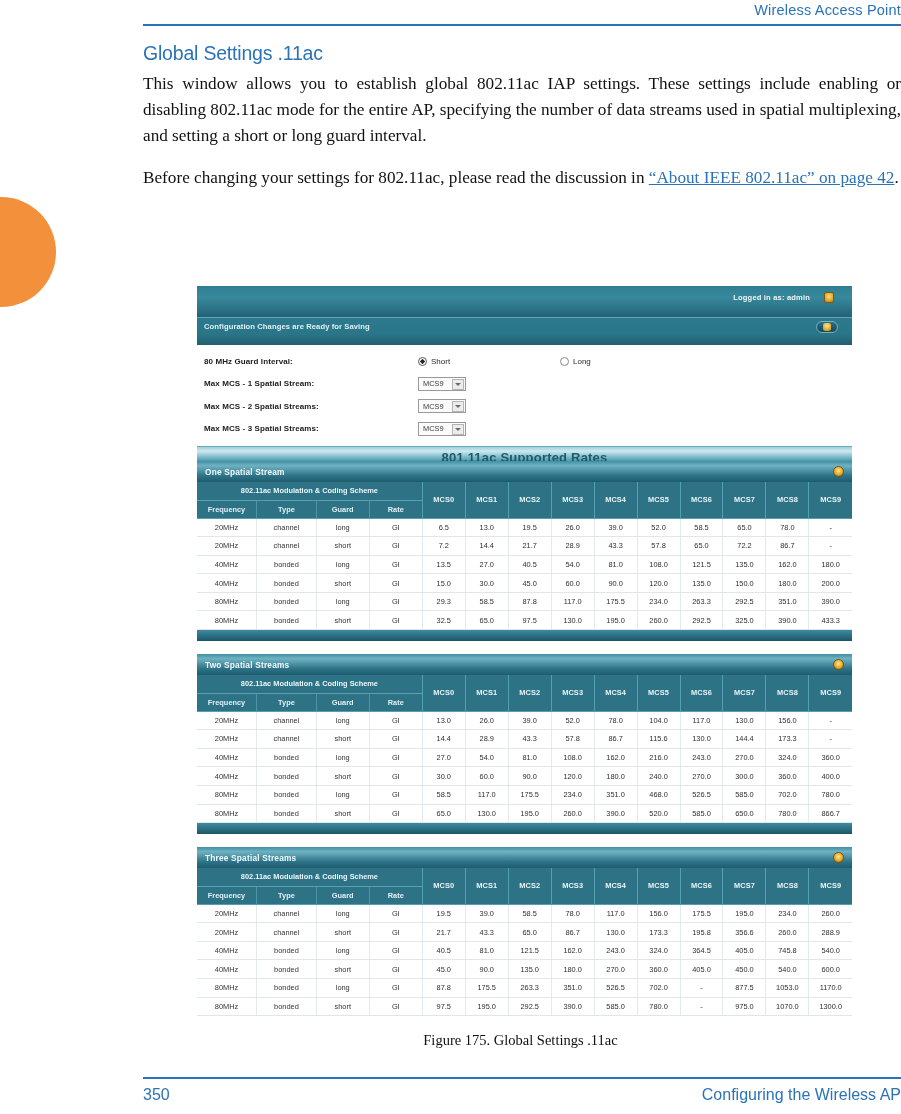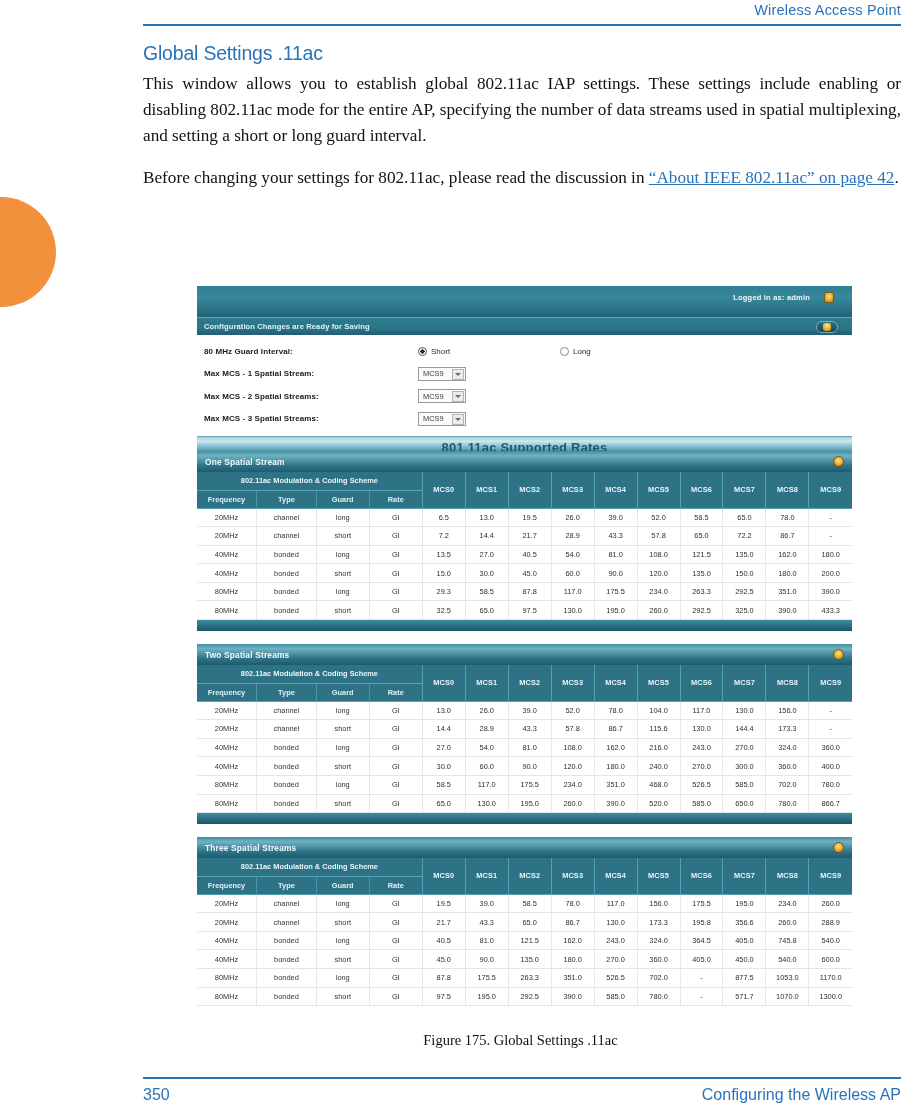--- a/index.html
+++ b/index.html
@@ -64,21 +64,21 @@
     font-size: 7.5px; font-weight: bold; color: #eef6f8; letter-spacing: .2px; text-align: right;
   }
   .lock-icon {
     position: absolute; right: 18px; top: 6px;
     width: 10px; height: 11px; border-radius: 2px;
     background: radial-gradient(circle at 50% 40%, #ffe08a 0%, #e7a528 60%, #b07510 100%);
     border: 1px solid #7a5c17;
   }
 
   .ui-statusbar {
-    height: 18px; position: relative;
+    height: 28px; position: relative;
     background: linear-gradient(180deg,#2c7a8f 0%,#2a7587 60%,#215f72 100%);
     border-top: 1px solid #5fa6b8;
     text-align: center;
   }
   .ui-statusbar .txt {
     position: absolute; left: 7px; top: 4px;
     font-size: 7.6px; font-weight: bold; color: #dff0f5; letter-spacing: .1px;
   }
   .statusbar-btn {
     position: absolute; right: 14px; top: 3px;
@@ -705,21 +705,21 @@
                 <td class="txt">bonded</td>
                 <td class="txt">short</td>
                 <td class="txt">GI</td>
                 <td>97.5</td>
                 <td>195.0</td>
                 <td>292.5</td>
                 <td>390.0</td>
                 <td>585.0</td>
                 <td>780.0</td>
                 <td>-</td>
-                <td>571.7</td>
+                <td>975.0</td>
                 <td>1070.0</td>
                 <td>1300.0</td>
               </tr>
             </tbody>
           </table>
         </div>
       </div>
 
   </div>
 

